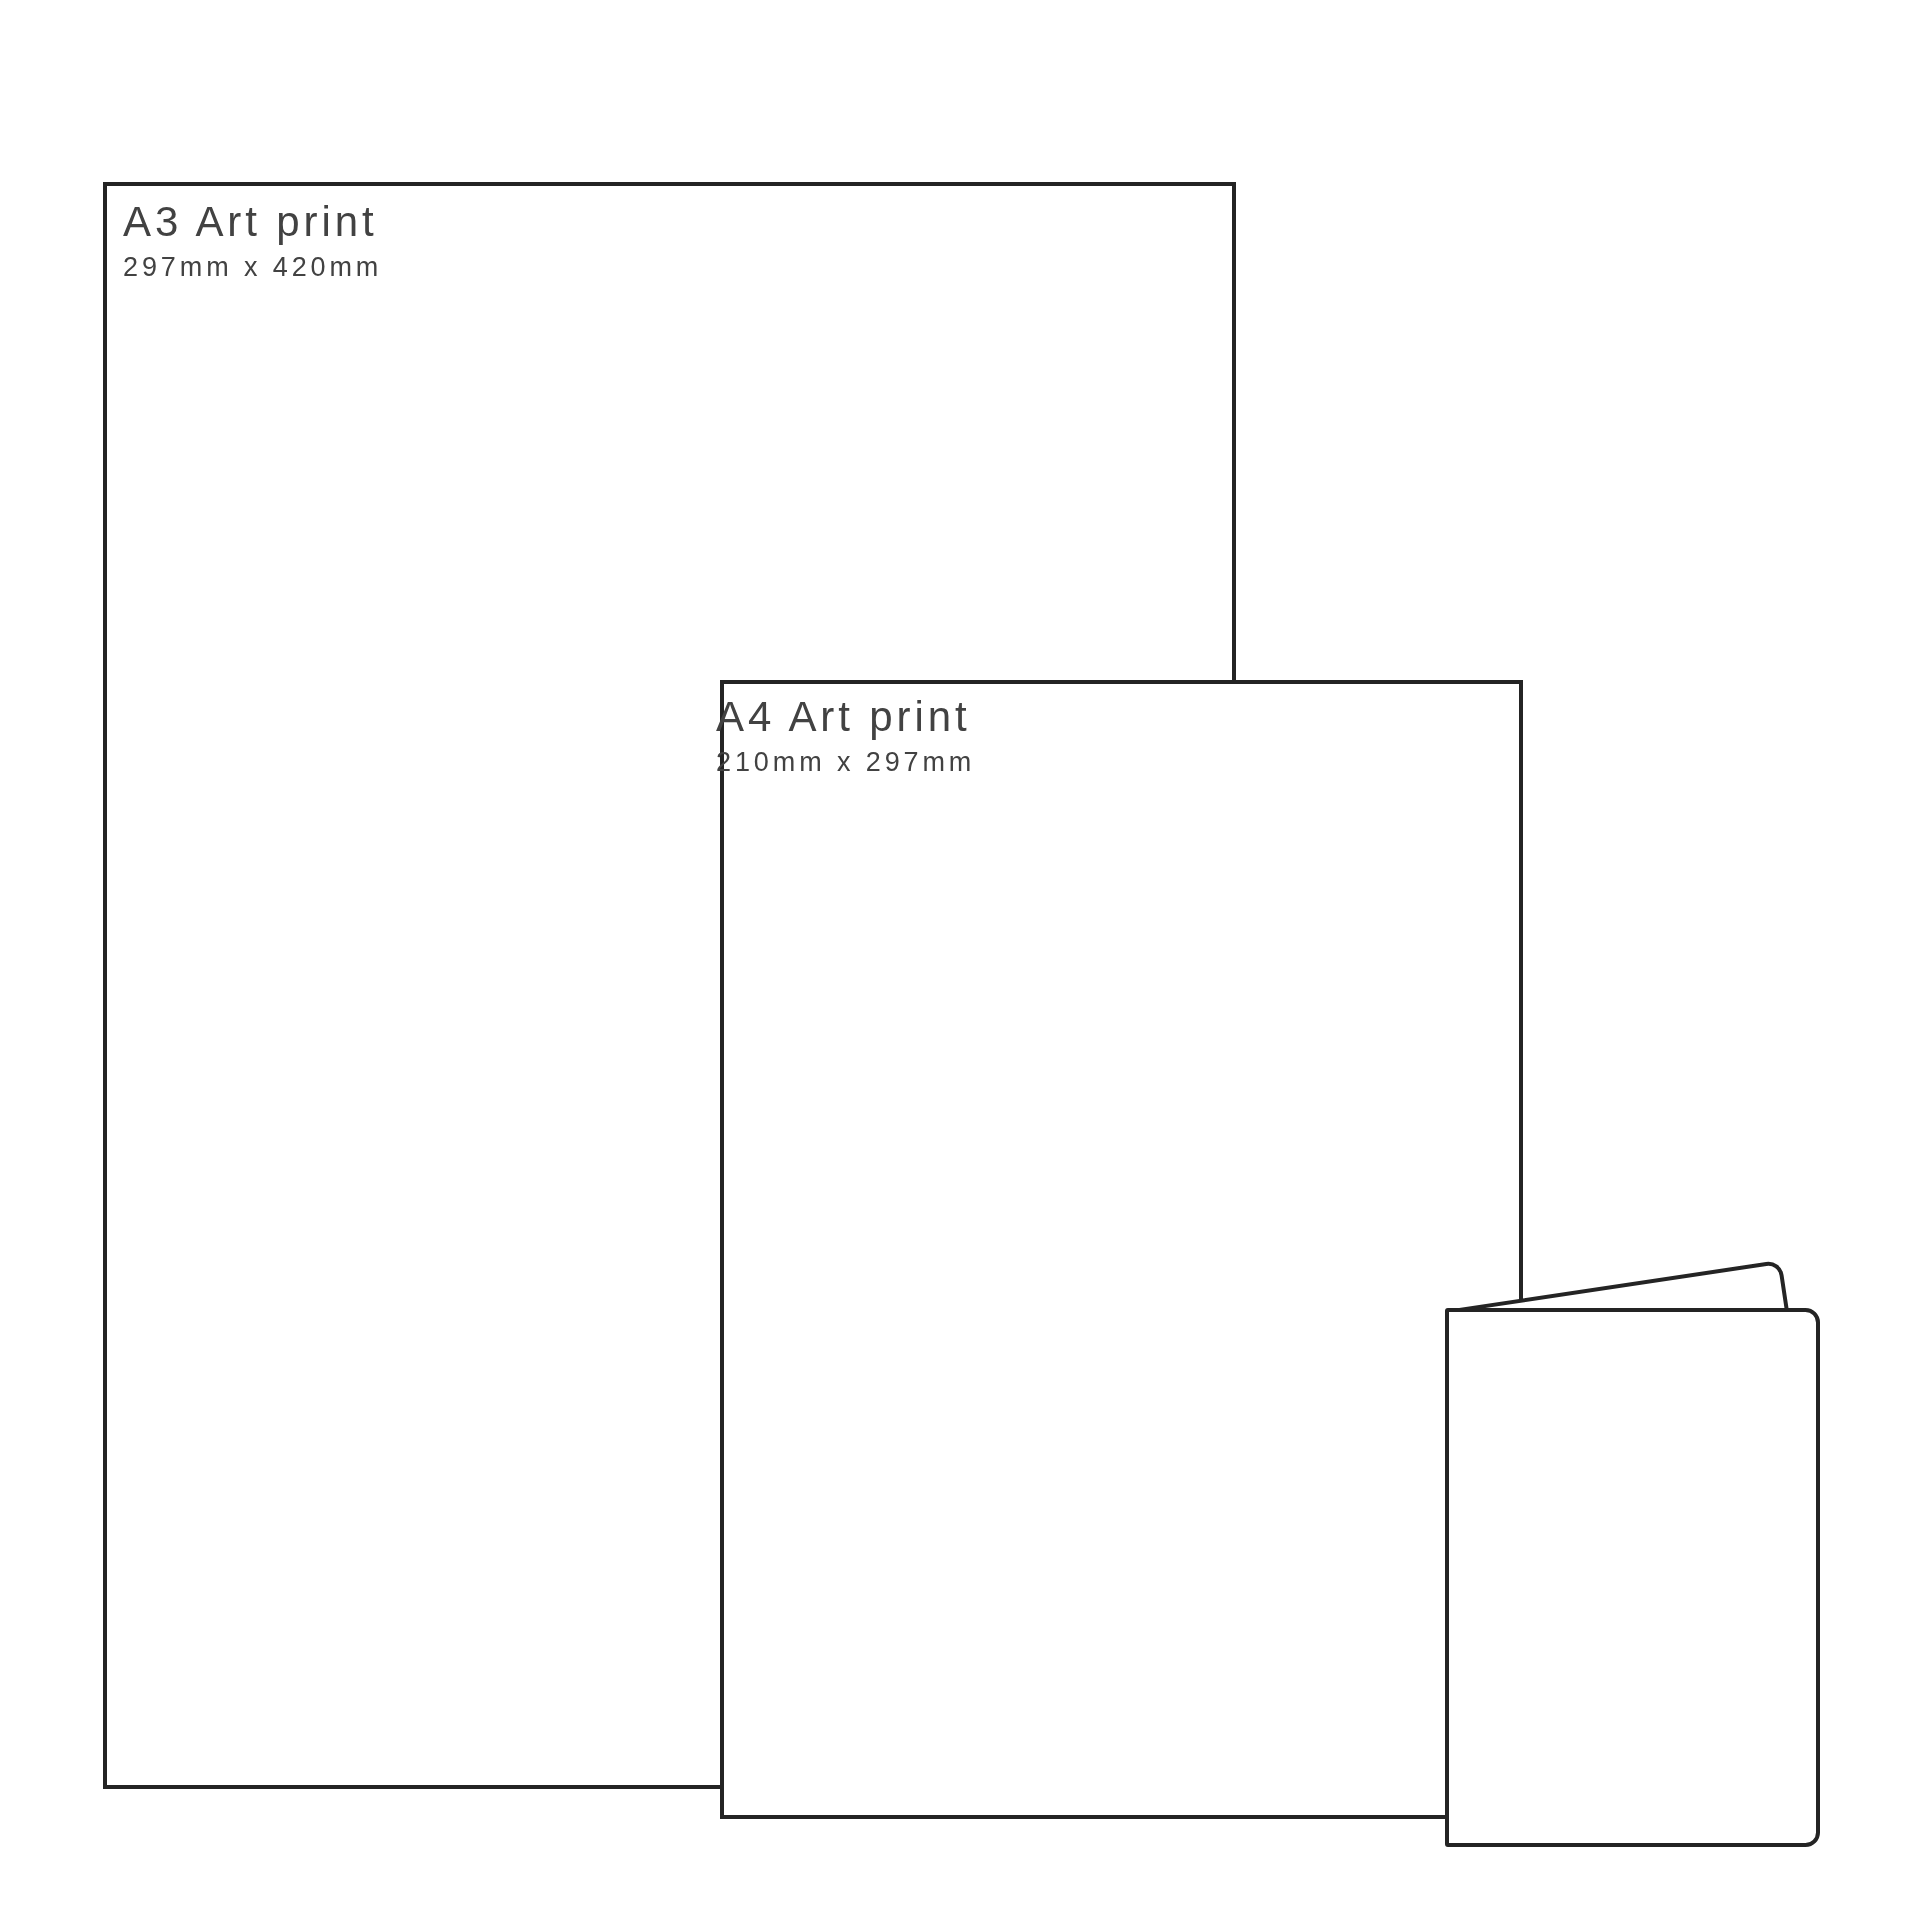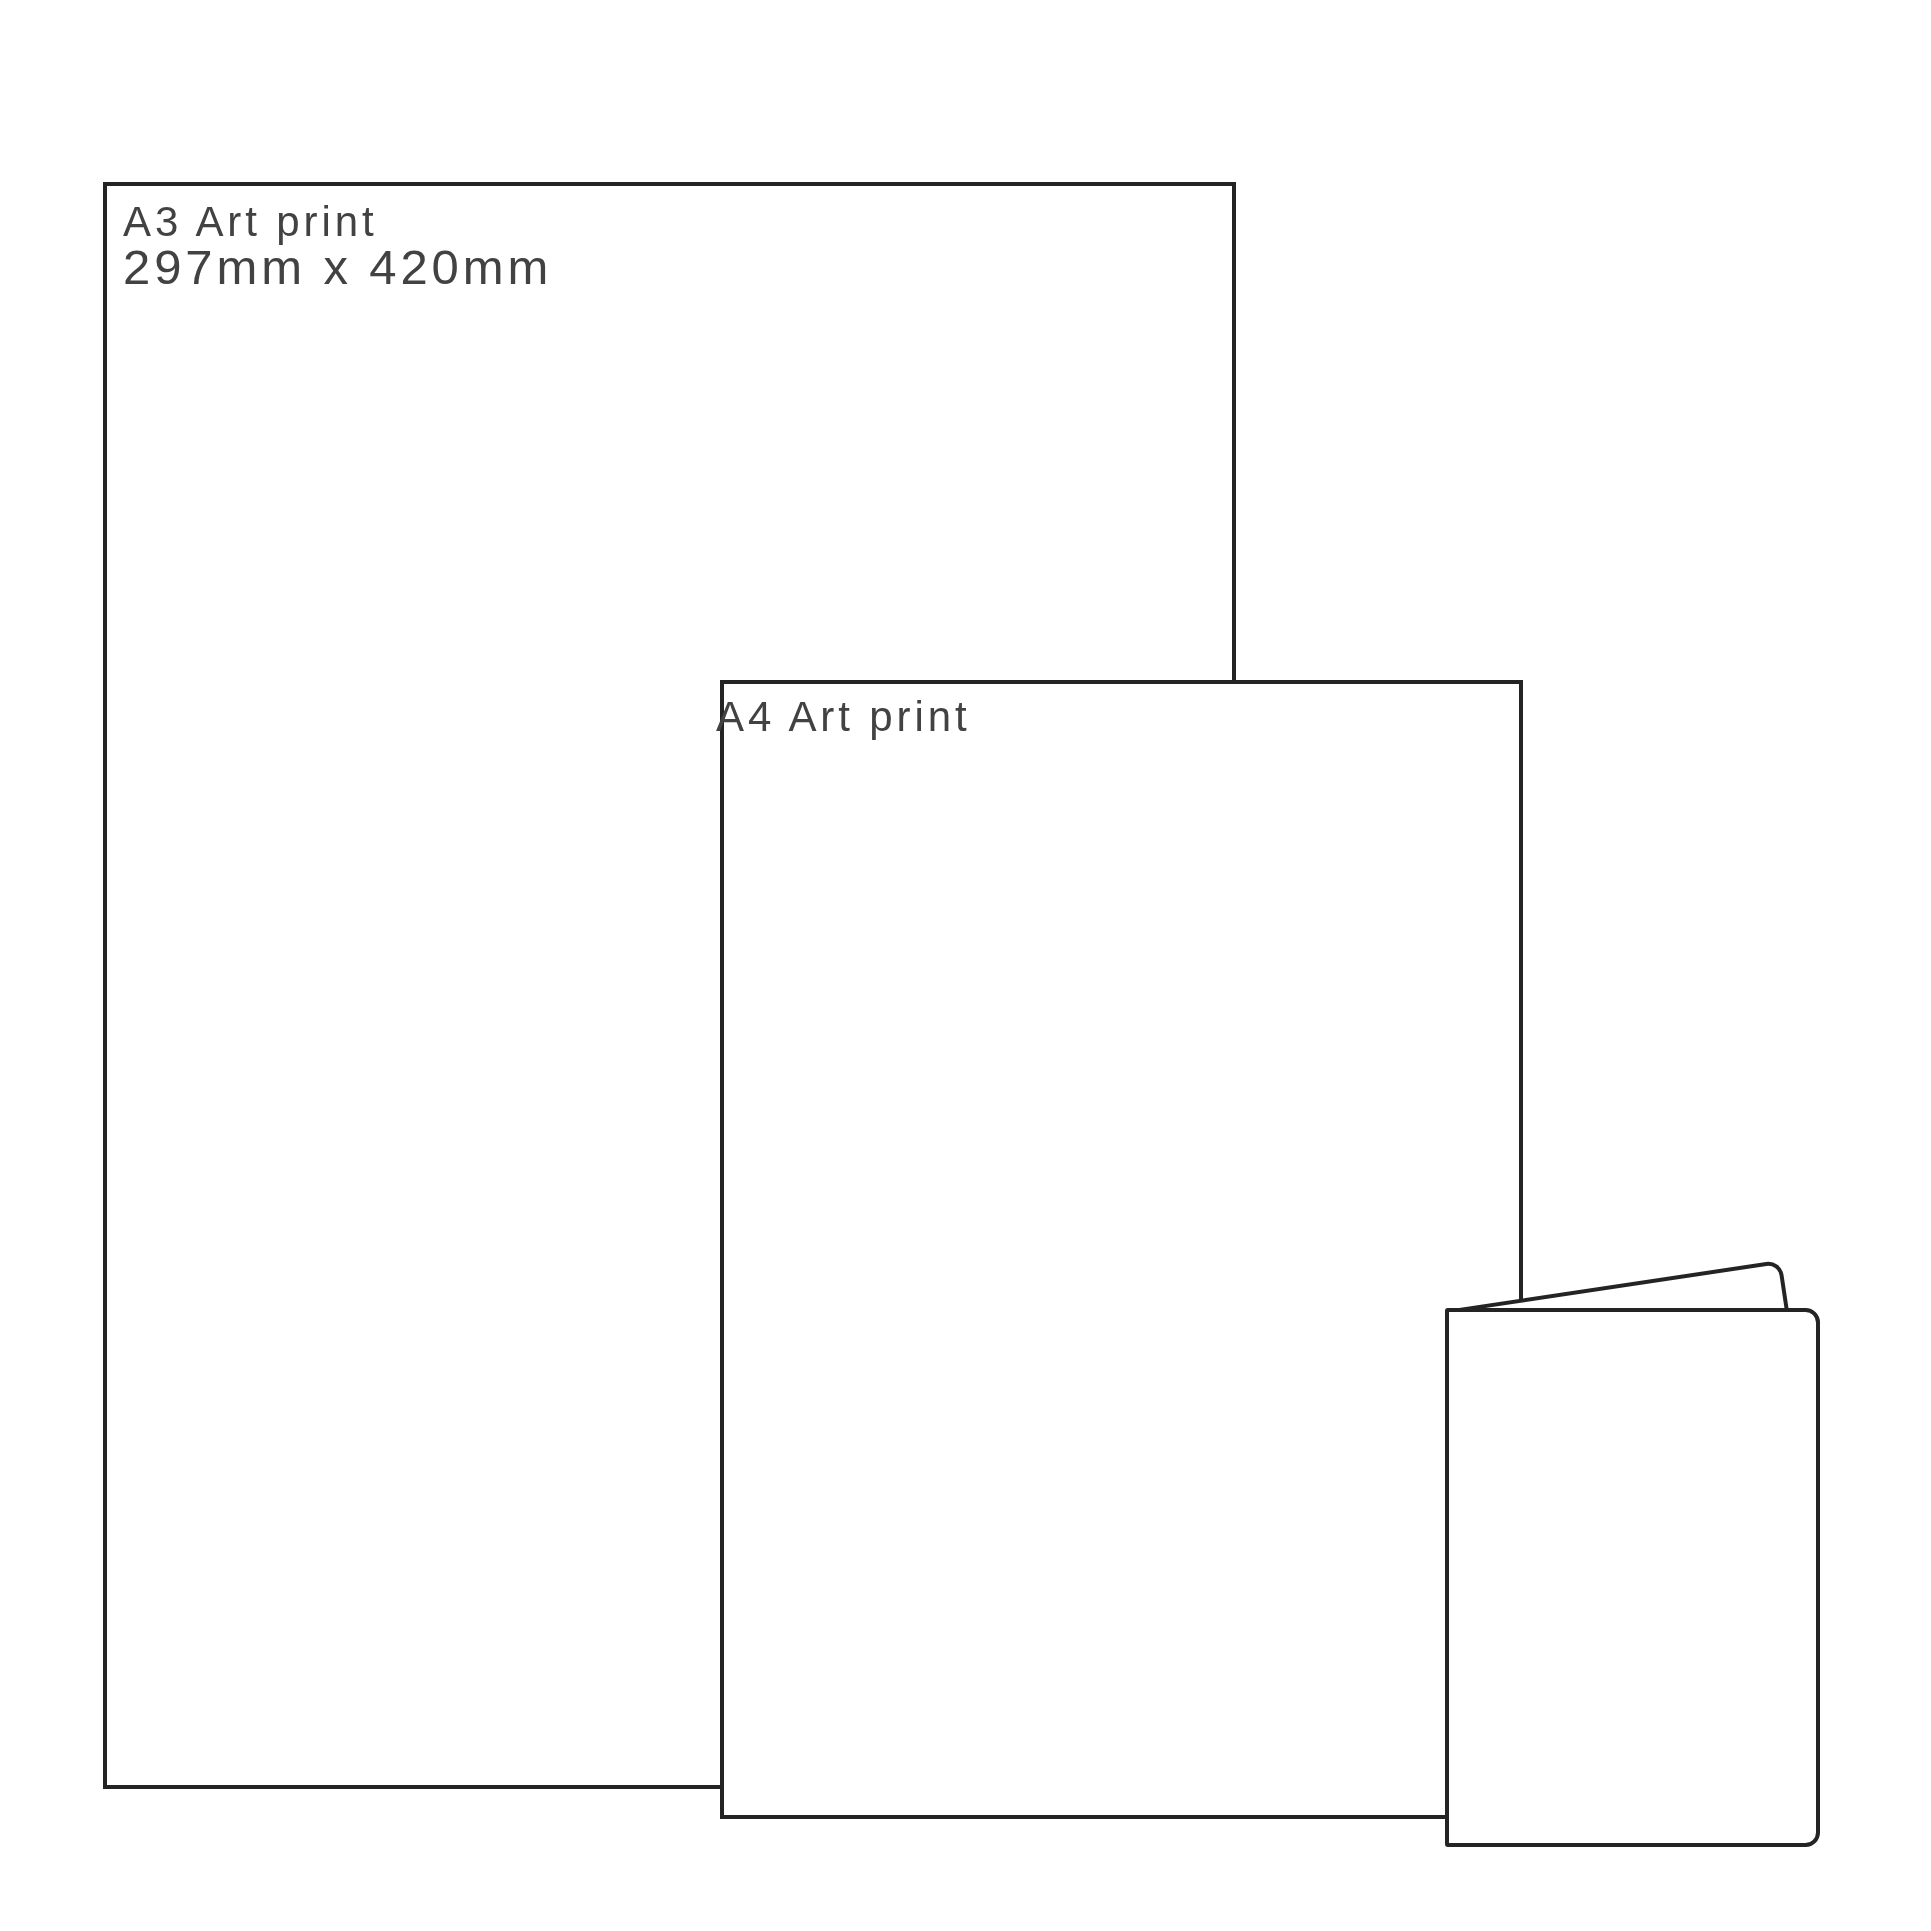--- a/index.html
+++ b/index.html
@@ -50,21 +50,21 @@
     color:var(--label);
     font-weight:300;
     white-space:nowrap;
   }
   .label .title{
     font-size:42px;
     line-height:47px;
     letter-spacing:3.9px;
   }
   .label .size{
-    font-size:49px;
+    font-size:27px;
     line-height:44px;
     letter-spacing:3.9px;
   }
 
   .a3-label{left:123px; top:198px;}
   .a4-label{left:716px; top:693px;}
 
   .card-label{left:1466px; top:1319px;}
   .card-label .title{font-size:41px; line-height:46px; letter-spacing:3.9px;}
   .card-label .size{font-size:36px; line-height:42px; letter-spacing:2.9px;}
@@ -76,19 +76,20 @@
 
   <div class="panel a3-panel"></div>
   <div class="label a3-label">
     <div class="title">A3 Art print</div>
     <div class="size">297mm x 420mm</div>
   </div>
 
   <div class="panel a4-panel"></div>
   <div class="label a4-label">
     <div class="title">A4 Art print</div>
+    <div class="size">210mm x 297mm</div>
   </div>
 
   <div class="panel card-back-panel"></div>
   <div class="panel card-front-panel"></div>
 
 </div>
 
 
 </body></html>

